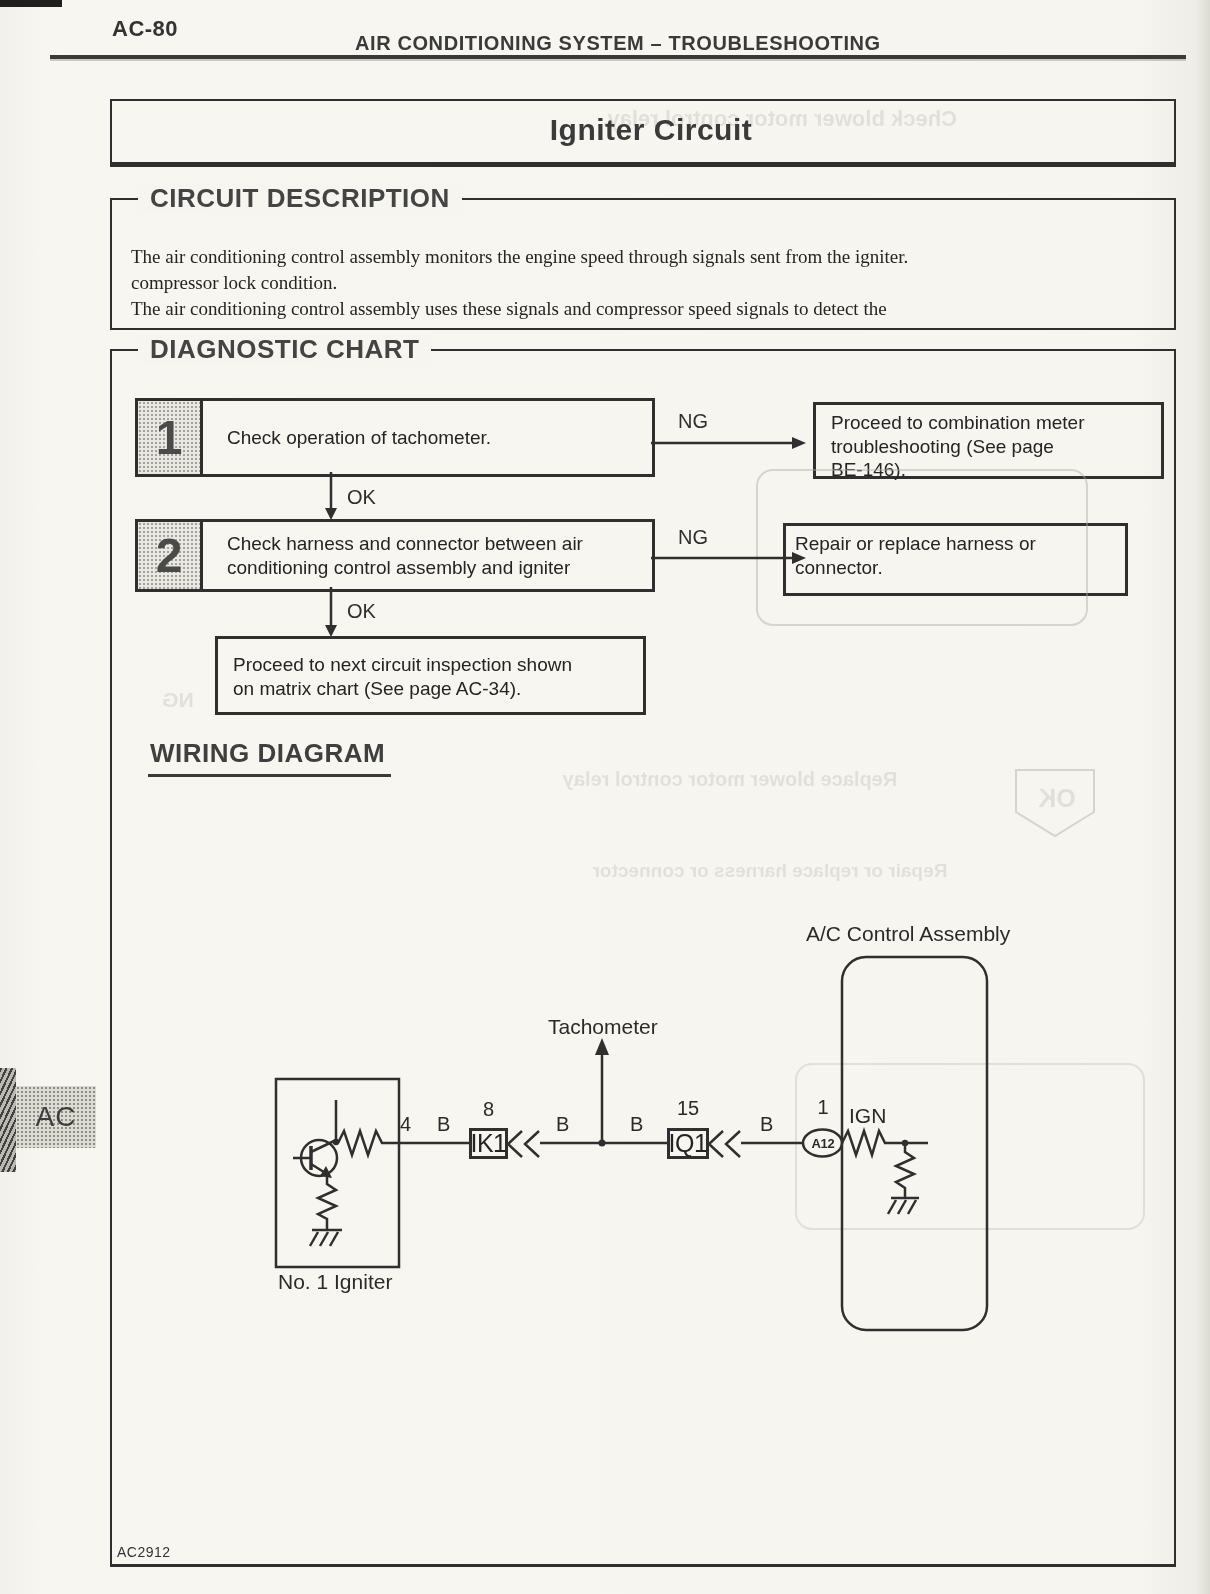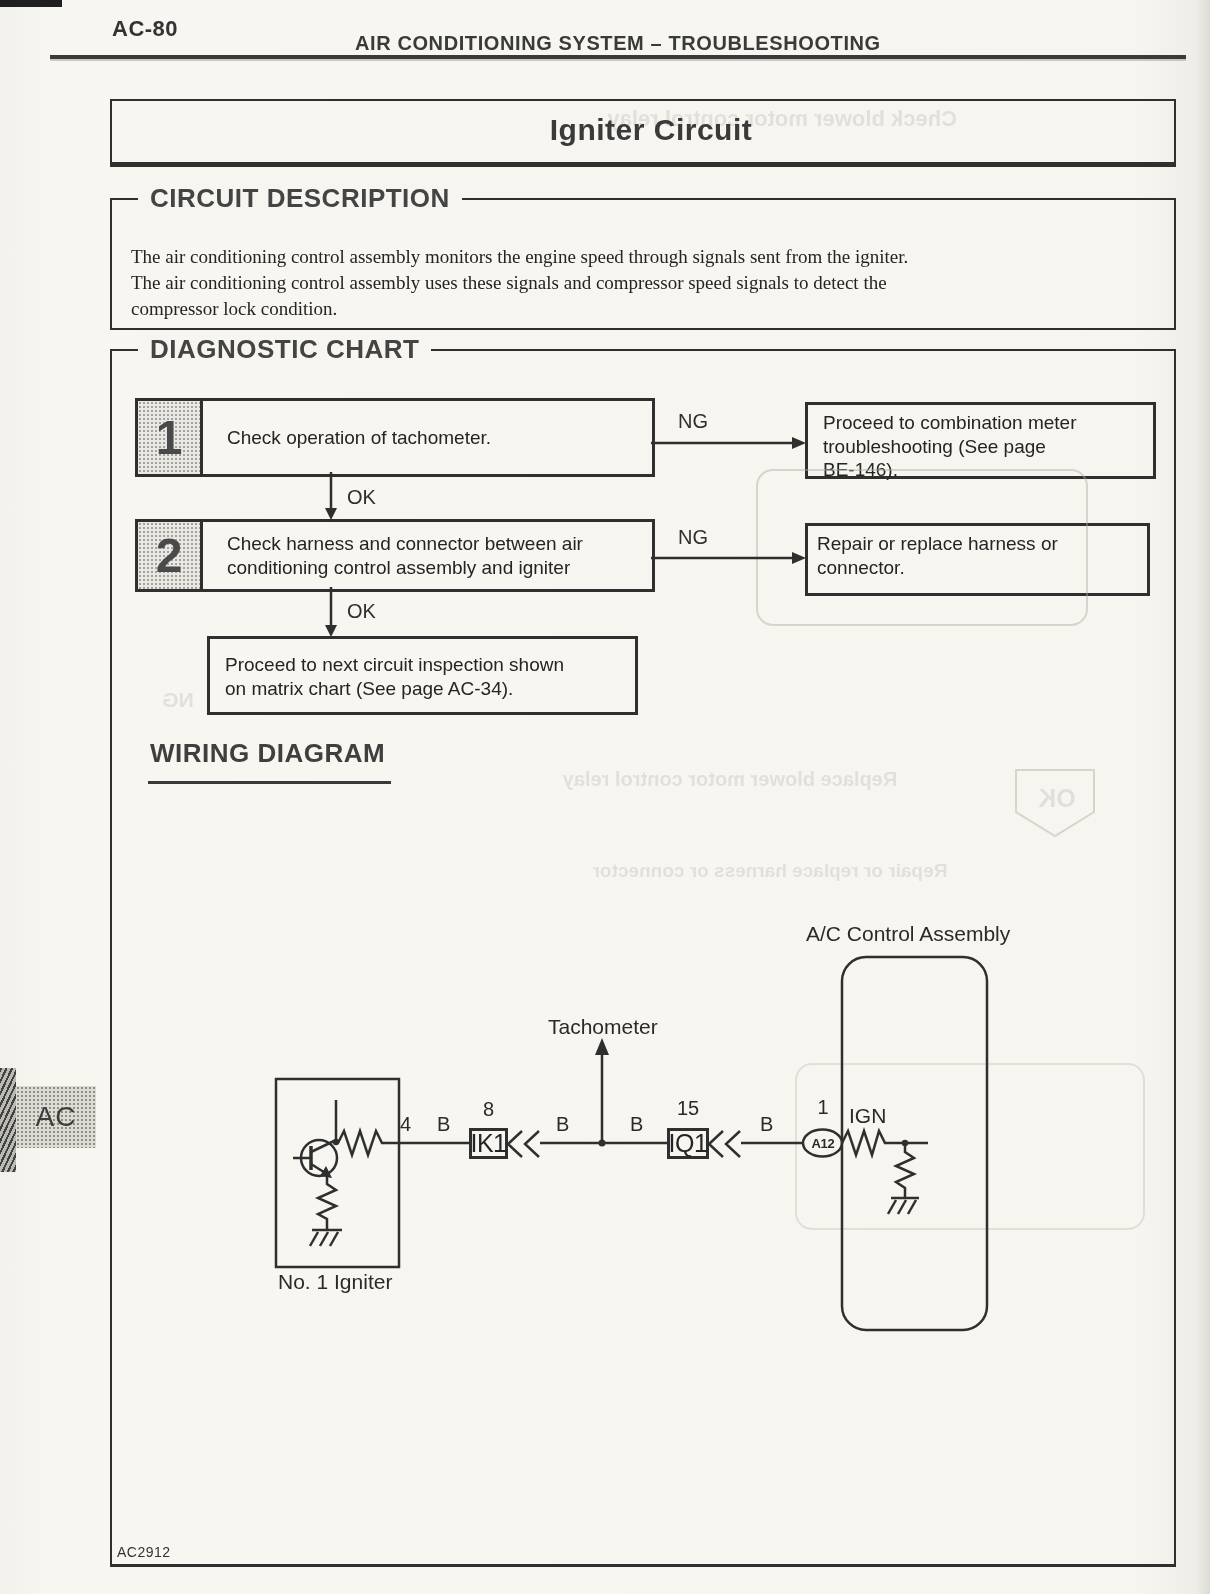--- a/index.html
+++ b/index.html
@@ -37,26 +37,26 @@
   .flow-box{border:3px solid #2f2f2f;display:flex;align-items:stretch;background:transparent;}
   .num-cell{
     width:62px;flex:0 0 62px;border-right:3px solid #2f2f2f;
     display:flex;align-items:center;justify-content:center;
     font-size:48px;font-weight:bold;color:#4a4a4a;
     background-color:#e9e8e2;
     background-image:radial-gradient(#a2a29c 1px, transparent 1.25px);
     background-size:4px 4px;
   }
   .flow-text{font-size:19px;line-height:23.5px;color:#242424;display:flex;flex-direction:column;justify-content:center;padding-left:24px;}
-  .result-box{border:3px solid #2f2f2f;font-size:19px;line-height:23.5px;color:#242424;padding:6px 10px 0 15px;}
+  .result-box{border:3px solid #2f2f2f;font-size:19px;line-height:23.5px;color:#242424;padding:6px 10px 0 15px;margin-left:8px;}
   .flow-label{font-size:20px;color:#2f2f2f;}
 
   .wiring-head{
     font-size:26px;font-weight:bold;color:#3f3f3f;letter-spacing:.5px;
-    border-bottom:3px solid #3a3a3a;padding:0 6px 12px 2px;
+    border-bottom:3px solid #3a3a3a;padding:0 6px 5px 2px;
   }
   .wire-label{font-size:20px;color:#2a2a2a;}
   .wire-label-sm{font-size:21px;color:#2a2a2a;}
   .conn{
     border:3px solid #2f2f2f;display:flex;align-items:center;justify-content:center;
     font-size:25px;color:#242424;letter-spacing:-.5px;background:transparent;
   }
   .oval-text{font-size:13px;font-weight:bold;color:#2a2a2a;display:flex;align-items:center;justify-content:center;letter-spacing:-.3px;}
   .pin-label{font-size:20px;color:#2a2a2a;text-align:center;}
 
@@ -107,22 +107,22 @@
   <div class="abs header-rule" style="left:50px;top:55px;width:1136px;"></div>
 
   <div class="abs title-box" style="left:110px;top:99px;width:1062px;height:61px;">
     <div class="title-text" style="padding:12px 0 0 16px;text-align:center;">Igniter Circuit</div>
   </div>
 
   <div class="abs box" style="left:110px;top:198px;width:1062px;height:128px;"></div>
   <div class="abs sec-head" style="left:138px;top:183px;">CIRCUIT DESCRIPTION</div>
   <div class="abs" style="left:131px;top:244px;font-family:Liberation Serif, serif;">
     <div class="body-text nowrap">The air conditioning control assembly monitors the engine speed through signals sent from the igniter.</div>
+    <div class="body-text nowrap">compressor lock condition.</div>
     <div class="body-text nowrap">The air conditioning control assembly uses these signals and compressor speed signals to detect the</div>
-    <div class="body-text nowrap">compressor lock condition.</div>
   </div>
 
   <div class="abs box" style="left:110px;top:349px;width:1062px;height:1213px;border-bottom-width:3px;"></div>
   <div class="abs sec-head" style="left:138px;top:334px;">DIAGNOSTIC CHART</div>
 
   <div class="abs flow-box" style="left:135px;top:398px;width:514px;height:73px;">
     <div class="num-cell">1</div>
     <div class="flow-text">
       <div class="nowrap">Check operation of tachometer.</div>
     </div>
@@ -136,21 +136,21 @@
   <div class="abs flow-label" style="left:347px;top:486px;">OK</div>
 
   <div class="abs flow-box" style="left:135px;top:519px;width:514px;height:67px;">
     <div class="num-cell">2</div>
     <div class="flow-text">
       <div class="nowrap">Check harness and connector between air</div>
       <div class="nowrap">conditioning control assembly and igniter</div>
     </div>
   </div>
   <div class="abs flow-label" style="left:678px;top:526px;">NG</div>
-  <div class="abs result-box" style="left:805px;top:523px;width:320px;height:61px;padding-left:9px;">
+  <div class="abs result-box" style="left:775px;top:523px;width:320px;height:61px;padding-left:9px;">
     <div class="nowrap">Repair or replace harness or</div>
     <div class="nowrap">connector.</div>
   </div>
   <div class="abs flow-label" style="left:347px;top:600px;">OK</div>
 
   <div class="abs result-box" style="left:207px;top:636px;width:400px;height:59px;padding-top:14px;">
     <div class="nowrap">Proceed to next circuit inspection shown</div>
     <div class="nowrap">on matrix chart (See page AC-34).</div>
   </div>
 

